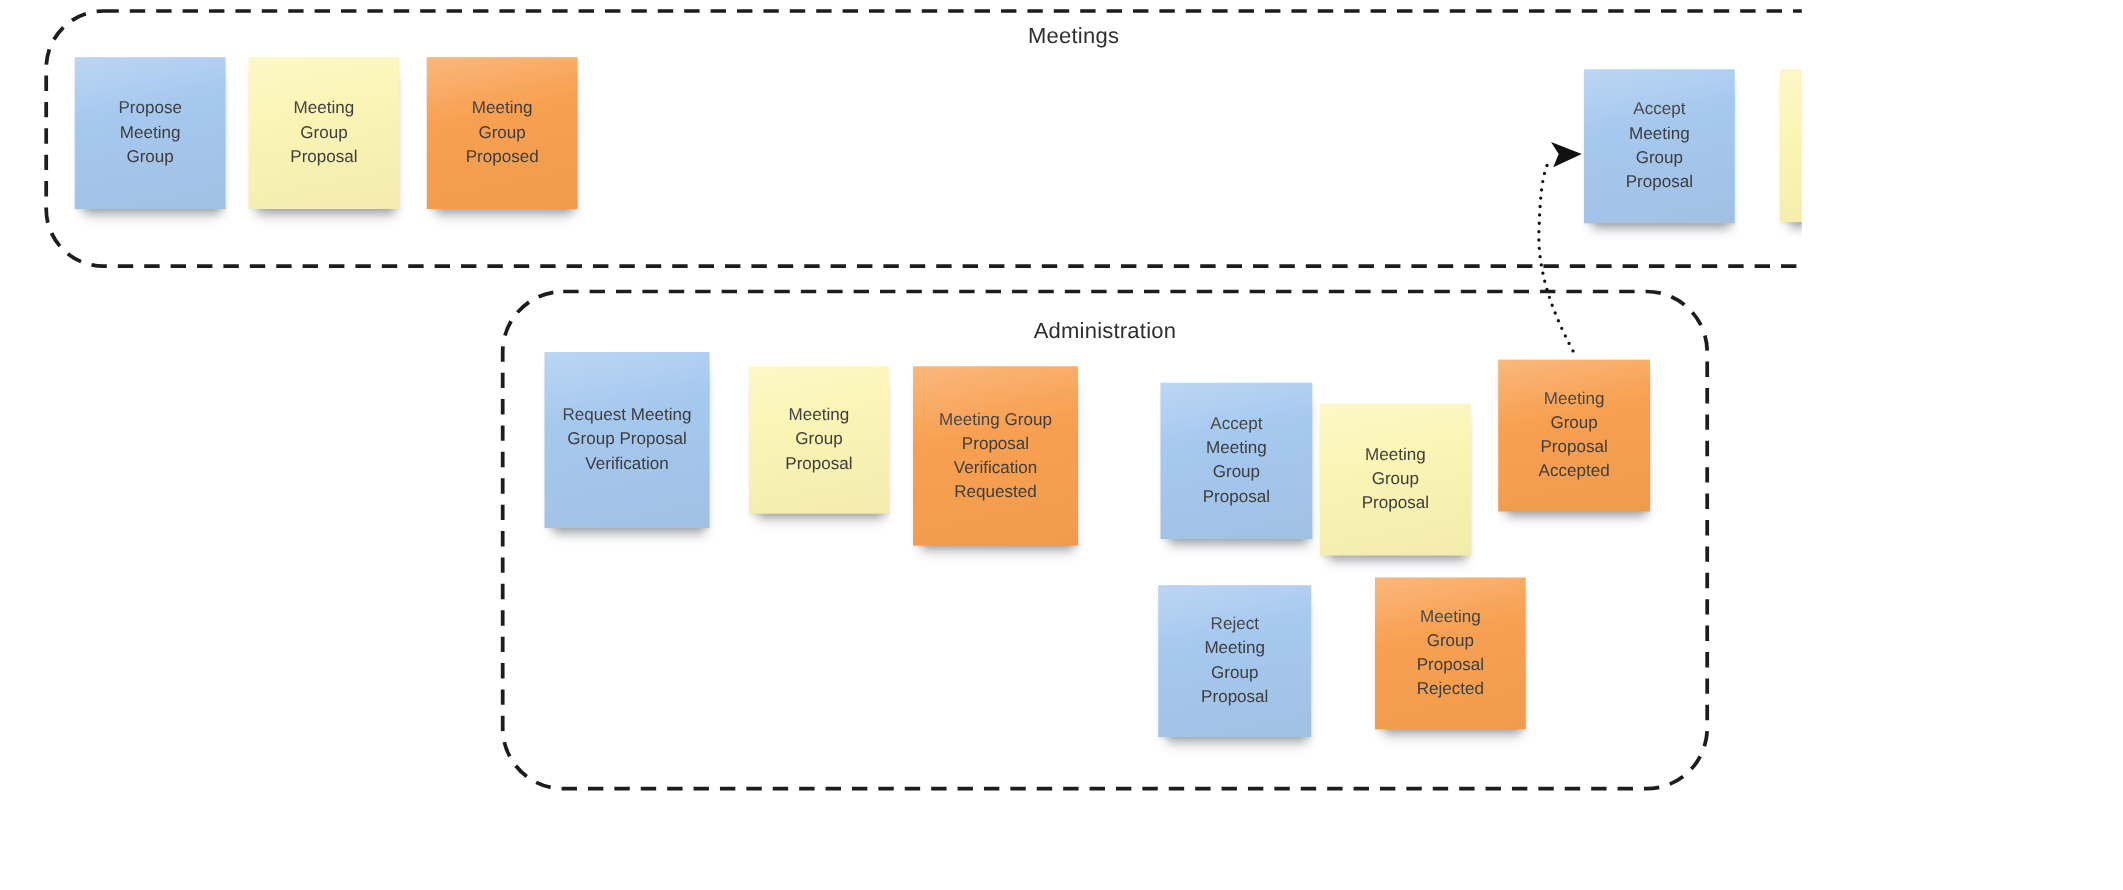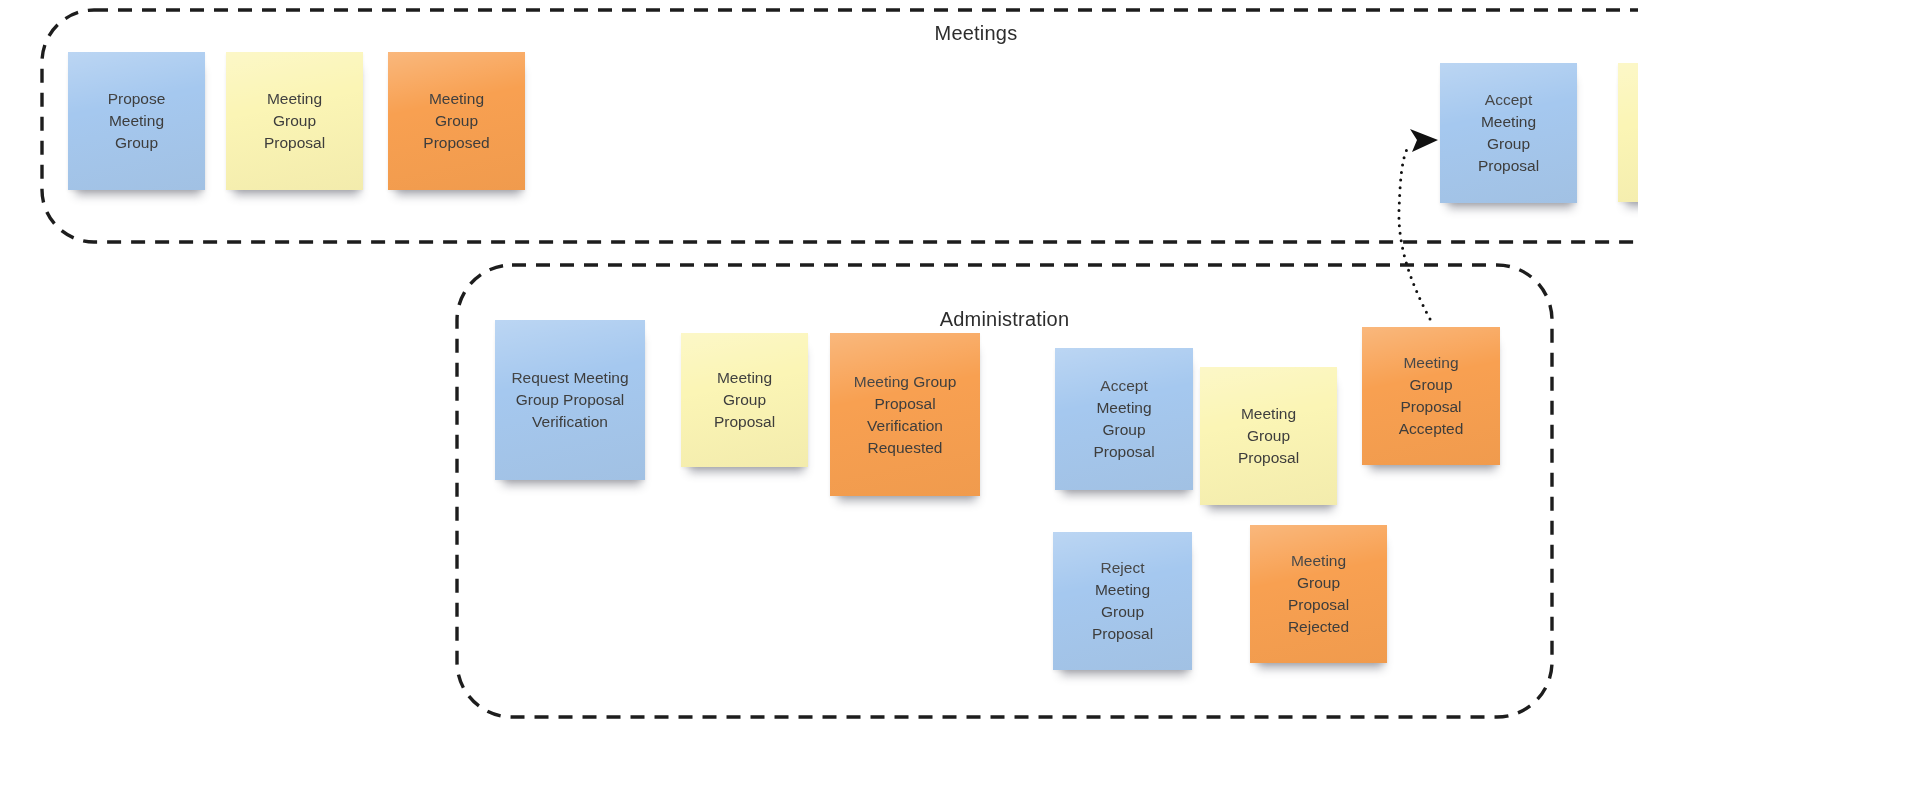--- a/index.html
+++ b/index.html
@@ -65,21 +65,21 @@
 
 <div class="stage">
   <svg id="vector-layer" viewBox="0 0 1930 809" xmlns="http://www.w3.org/2000/svg">
       <rect x="42" y="10" width="1868" height="232" rx="52" class="group-outline" stroke="#1d1d1d"></rect>
       <rect x="457" y="265" width="1095" height="452" rx="55" class="group-outline" stroke="#1d1d1d"></rect>
       <path d="M 1430 319 C 1408 278, 1398 243, 1399 210 C 1400 186, 1401 162, 1407 149" class="arrow-path" stroke="#111111"></path>
       <polygon points="1410,129 1438,140 1412,152 1417,140" fill="#111111"></polygon>
     </svg>
 
   <div class="group-label" style="left: 42px; top: 22px; width: 1868px;">Meetings</div>
-  <div class="group-label" style="left: 457px; top: 290px; width: 1095px; margin-top: 18px;">Administration</div>
+  <div class="group-label" style="left: 457px; top: 290px; width: 1095px;">Administration</div>
 
   <div class="notes-layer">
       <div class="note" style="left: 68px; top: 52px; width: 137px; height: 138px; background-color: rgb(165, 200, 239); color: rgb(61, 61, 61);"><span>Propose
 Meeting
 Group</span></div>
       <div class="note" style="left: 226px; top: 52px; width: 137px; height: 138px; background-color: rgb(251, 245, 181); color: rgb(61, 61, 61);"><span>Meeting
 Group
 Proposal</span></div>
       <div class="note" style="left: 388px; top: 52px; width: 137px; height: 138px; background-color: rgb(248, 160, 81); color: rgb(61, 61, 61);"><span>Meeting
 Group

